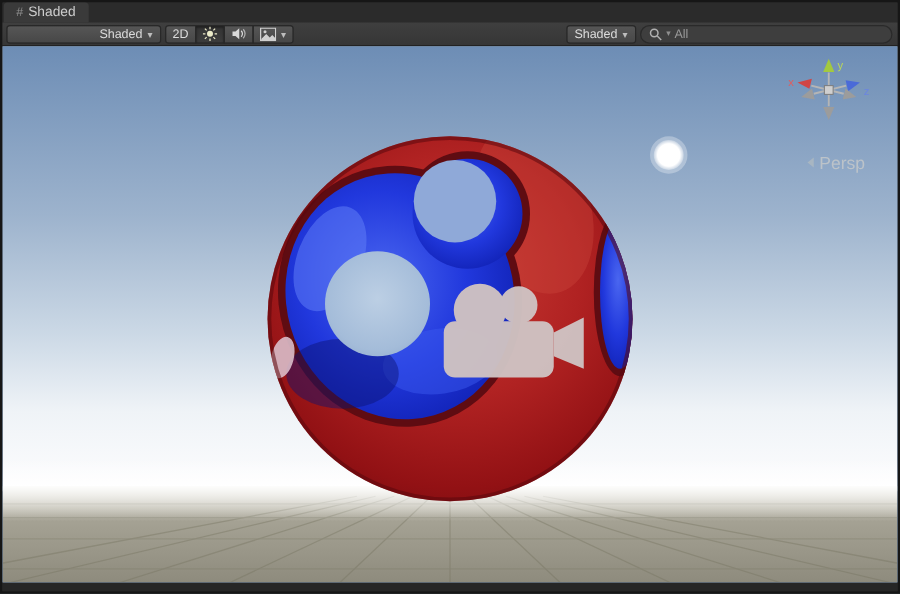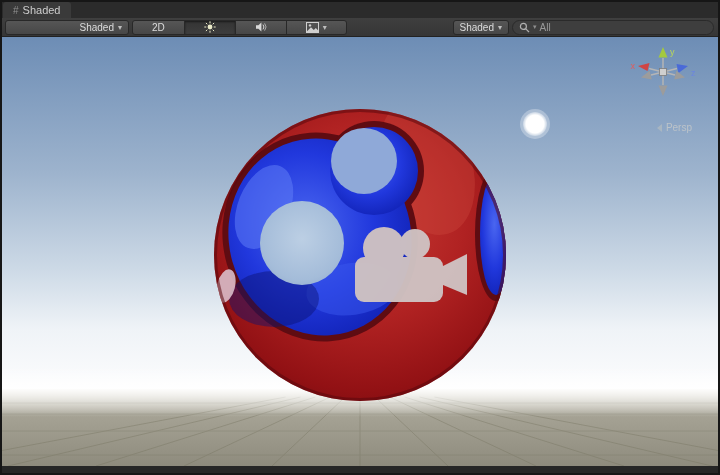--- a/index.html
+++ b/index.html
@@ -15,35 +15,35 @@
   .tab-icon { color:#8f8f8f; font-size:10px; }
 
   
   .toolbar { height:19px; background:linear-gradient(#3f3f3f,#363636); border-bottom:1px solid #222;
              display:flex; align-items:center; padding:0 3px; gap:3px; }
   .ctrl { height:15px; display:flex; align-items:center; background:linear-gradient(#565656,#474747);
           border:1px solid #282828; border-radius:3px; font-size:10px; color:#dcdcdc; padding:0 6px; cursor:default; }
   .ctrl .arrow { font-size:8px; color:#bdbdbd; margin-left:4px; }
   .draw-mode { width:124px; justify-content:flex-end; }
   .seg { display:flex; }
-  .seg .ctrl { border-radius:0; margin-left:-1px; padding:0 19px; }
+  .seg .ctrl { border-radius:0; margin-left:-1px; padding:0 5px; }
   .seg .ctrl:first-child { border-radius:3px 0 0 3px; margin-left:0; }
   .seg .ctrl:last-child { border-radius:0 3px 3px 0; }
   .ctrl.pressed { background:linear-gradient(#343434,#3d3d3d); box-shadow:inset 0 1px 2px rgba(0,0,0,.5); }
   .spacer { flex:1; }
   .search { height:15px; flex:0 0 202px; margin-right:1px; background:#3e3e3e; border:1px solid #2a2a2a;
             border-radius:8px; display:flex; align-items:center; padding:0 6px; gap:3px;
             color:#9a9a9a; font-size:10px; }
   .search .arrow { font-size:7px; color:#8f8f8f; }
 
   
   .viewport { position:relative; width:716px; height:429px; overflow:hidden; background:#86a0bd; }
   .viewport svg.scene { display:block; }
   .persp { position:absolute; top:85px; right:26px; display:flex; align-items:center; gap:4px;
-           color:#bcc3c9; font-size:10px; cursor:default; }
+           color:#bcc3c9; font-size:14px; cursor:default; }
   .chev { width:0; height:0; border:4px solid transparent; border-right:5px solid #a8b6c2; border-left:0; }
 
   .bottomstrip { height:7px; background:#262626; }
 
   svg text.axis { font-family:"Liberation Sans", sans-serif; font-size:9px; }
 </style>
 </head>
 <body>
 
 <div class="window">

